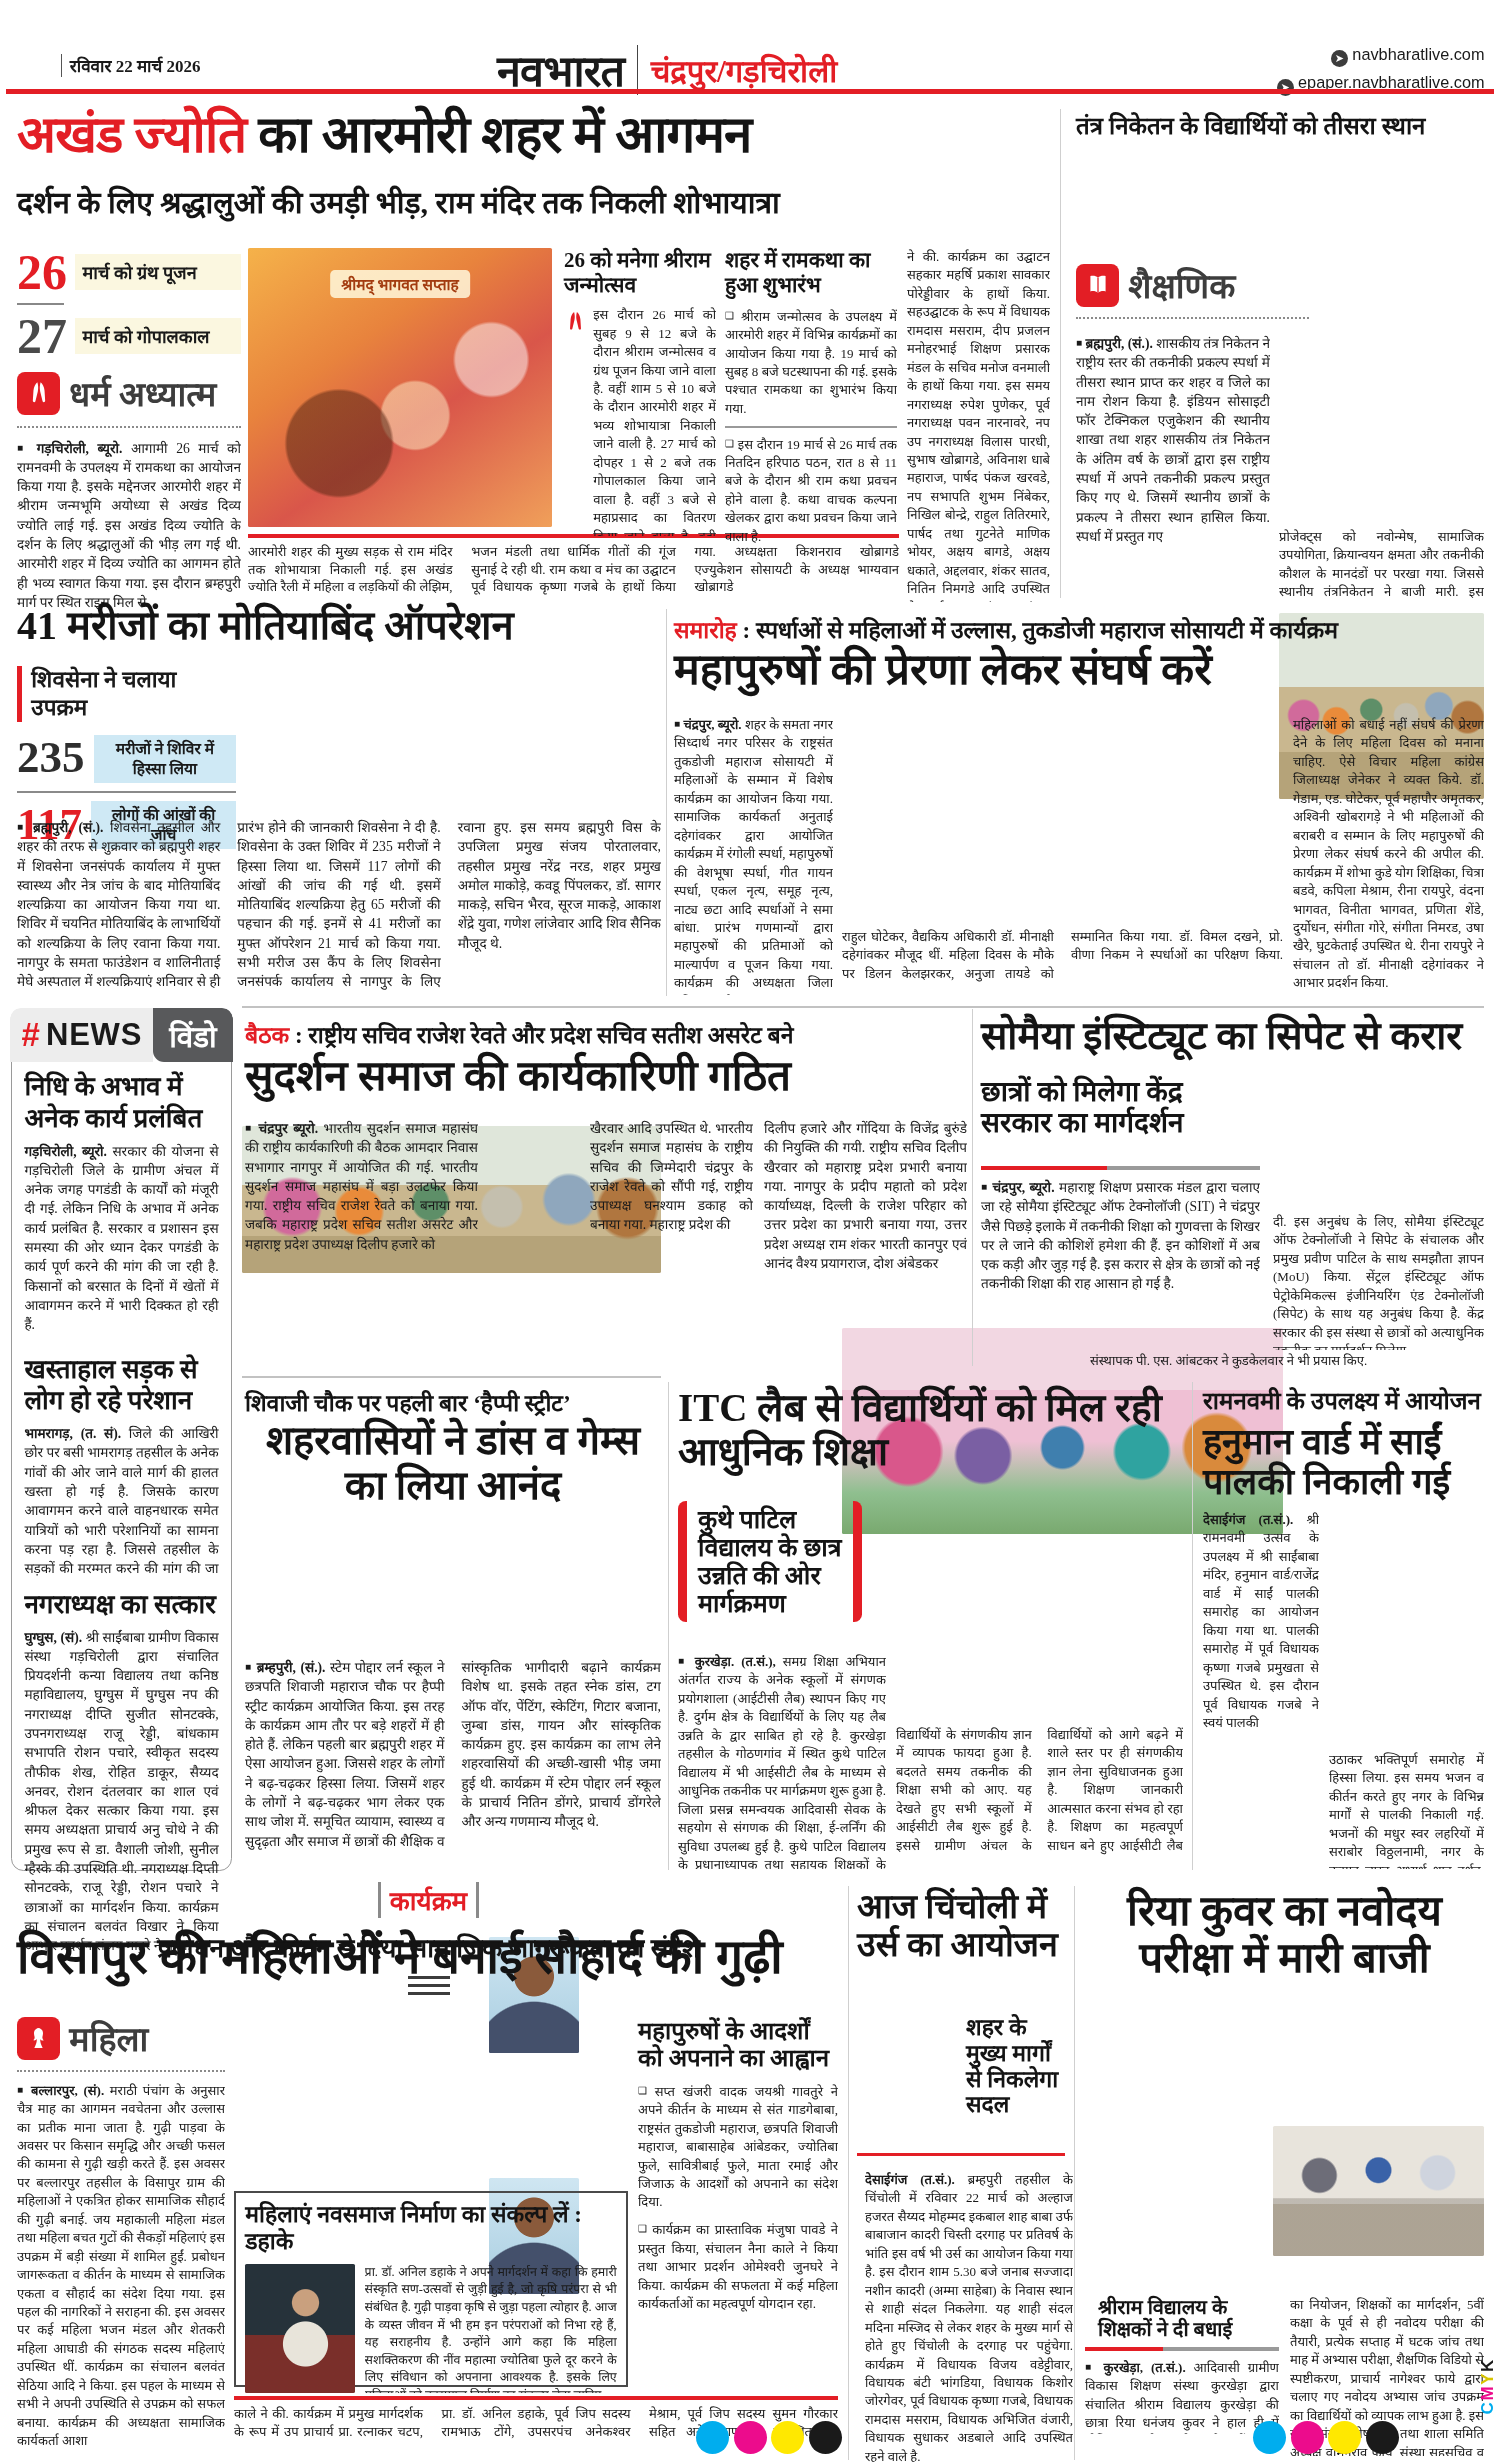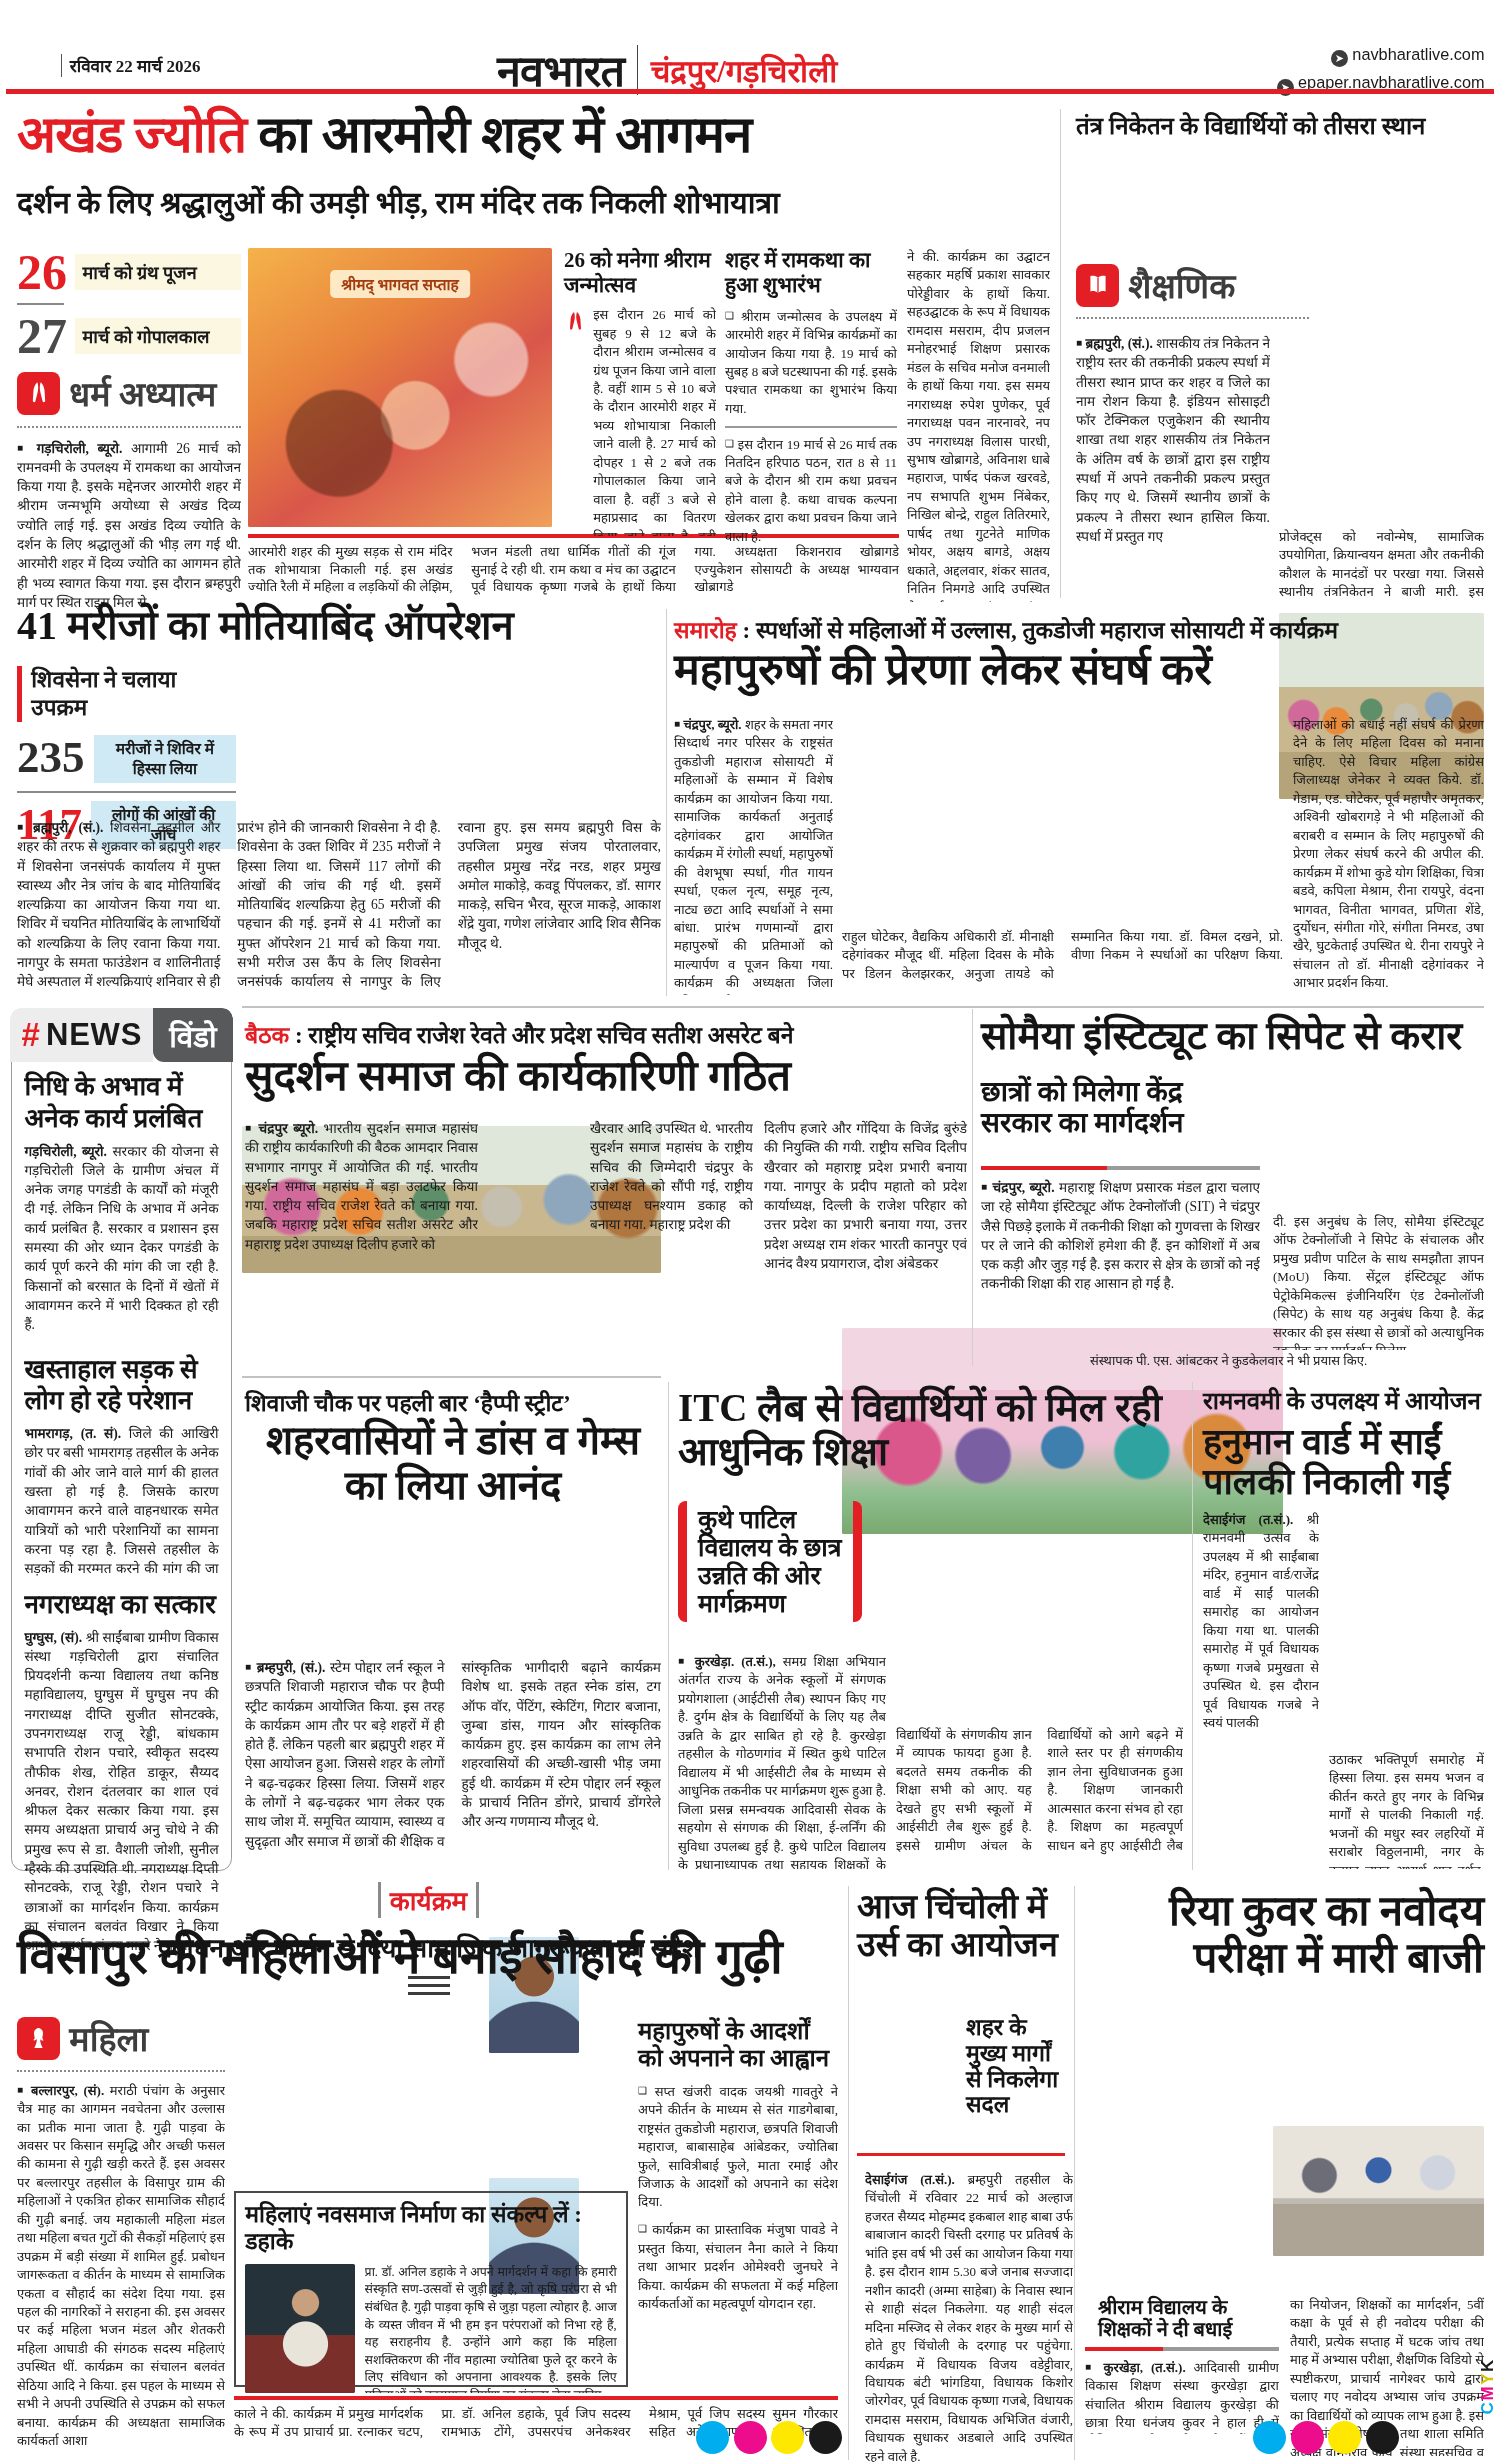--- a/index.html
+++ b/index.html
@@ -349,21 +349,21 @@
   <div class="abs hl" style="left:857px;top:1888px;width:208px;font-size:34px;">आज चिंचोली में उर्स का आयोजन</div>
 
   <div class="abs hl" style="left:966px;top:2015px;width:99px;font-size:23px;">शहर के मुख्य मार्गों से निकलेगा सदल</div>
   <div class="abs rule-red" style="left:857px;top:2153px;width:208px;height:3.1px;"></div>
   <p class="abs body" style="left:857px;top:2163px;width:208px;height:295px;margin:8px;font-size:13px;">
     <span class="dl">देसाईगंज (त.सं.).</span>
     <span>ब्रम्हपुरी तहसील के चिंचोली में रविवार 22 मार्च को अल्हाज हजरत सैय्यद मोहम्मद इकबाल शाह बाबा उर्फ बाबाजान कादरी चिस्ती दरगाह पर प्रतिवर्ष के भांति इस वर्ष भी उर्स का आयोजन किया गया है. इस दौरान शाम 5.30 बजे जनाब सज्जादा नशीन कादरी (अम्मा साहेबा) के निवास स्थान से शाही संदल निकलेगा. यह शाही संदल मदिना मस्जिद से लेकर शहर के मुख्य मार्ग से होते हुए चिंचोली के दरगाह पर पहुंचेगा. कार्यक्रम में विधायक विजय वडेट्टीवार, विधायक बंटी भांगडिया, विधायक किशोर जोरगेवर, पूर्व विधायक कृष्णा गजबे, विधायक रामदास मसराम, विधायक अभिजित वंजारी, विधायक सुधाकर अडबाले आदि उपस्थित रहने वाले है.</span>
   </p>
 
   <div class="abs vline" style="left:1074px;top:1886px;height:574px;"></div>
-  <div class="abs hl" style="left:1085px;top:1888px;width:399px;font-size:42px;text-align:right;">रिया कुवर का नवोदय परीक्षा में मारी बाजी</div>
+  <div class="abs hl" style="left:1085px;top:1888px;width:399px;font-size:42px;text-align:center;">रिया कुवर का नवोदय परीक्षा में मारी बाजी</div>
 
   <div class="abs" style="left:1085px;top:2296px;width:194px;">
     <div class="hl" style="font-size:20px;margin-left:13px;">श्रीराम विद्यालय के शिक्षकों ने दी बधाई</div>
     <div style="height:3.9px;background:linear-gradient(to right,#e31e25 0 40%,#9a9a9a 40%);margin:6.2px 0 7.8px;"></div>
     <p class="body" style="margin:0;height:75px;font-size:13px;">
       <span class="bull">■</span>
       <span class="dl">कुरखेड़ा, (त.सं.).</span>
       <span>आदिवासी ग्रामीण विकास शिक्षण संस्था कुरखेड़ा द्वारा संचालित श्रीराम विद्यालय कुरखेड़ा की छात्रा रिया धनंजय कुवर ने हाल ही में घोषित हुए नवोदय प्रवेश परीक्षा में उत्तीर्ण होकर जवाहर नवोदय विद्यालय में अपना प्रवेश निश्चित कर स्कूल का नाम रोशन किया है. छात्रा रिया कुवर के इस सफलता के पीछे उसका सालभर</span>
     </p>
   </div>

